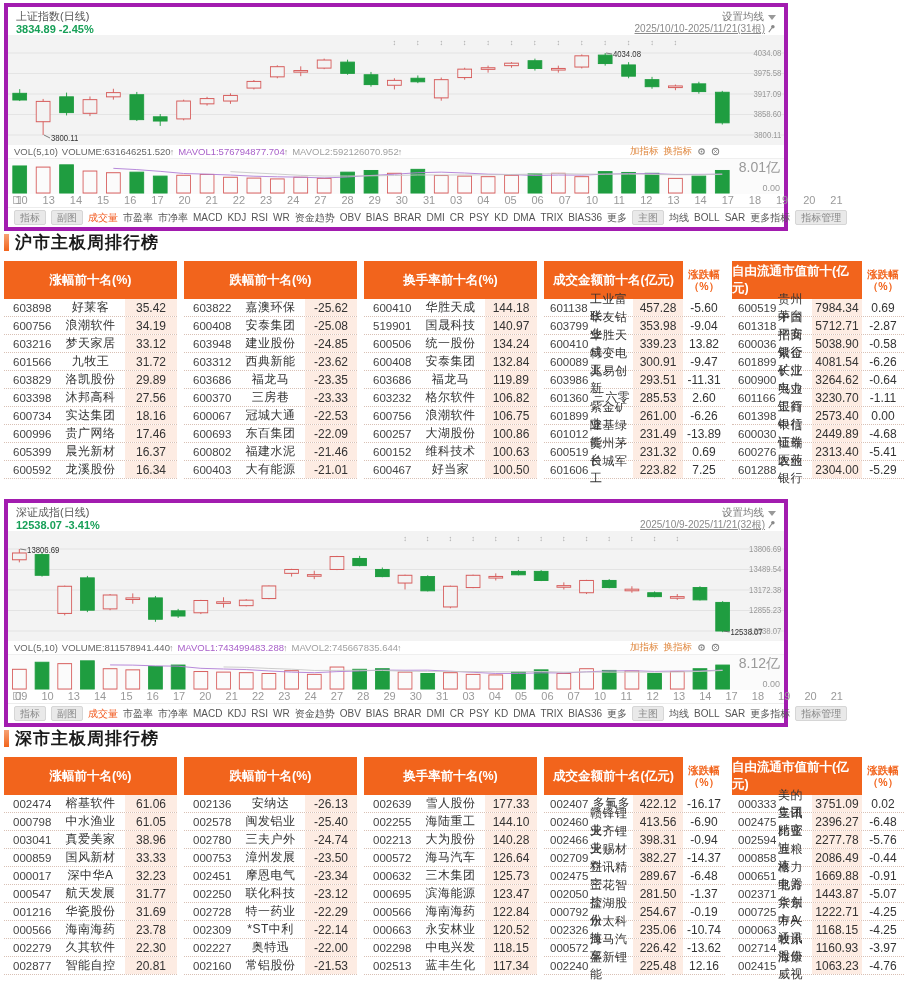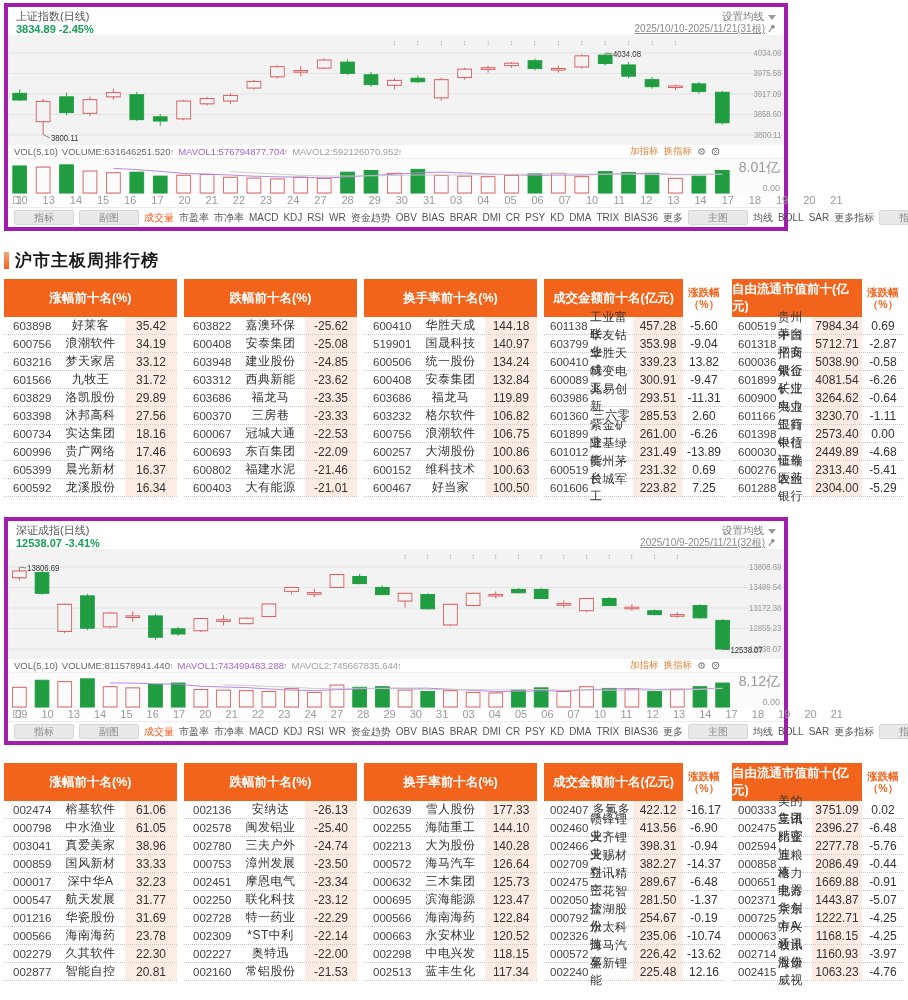--- a/index.html
+++ b/index.html
@@ -26,27 +26,27 @@
   .vs-arrow { color:#999; margin-left:-5px; font-size:9px; }
   .vs-right { position:absolute; right:64px; top:0; display:flex; align-items:center; gap:5px; color:#e0883f; }
   .vs-right svg { display:block; }
   .vol-area { position:relative; height:36px; border-top:1px solid #efefef; }
   .vol-axis-top { position:absolute; top:0px; right:4px; font-size:14px; color:#999; }
   .vol-axis-bottom { position:absolute; bottom:1px; right:4px; font-size:9px; color:#999; }
   .x-axis { position:relative; height:13px; font-size:11px; color:#999; }
   .x-axis span.xlab { position:absolute; top:0; transform:translateX(-50%); }
   .xbox { position:absolute; left:5px; top:2px; width:8px; height:8px; border:1px solid #bbb; background:#fafafa; cursor:pointer; }
   .toolbar { display:flex; align-items:center; gap:5px; height:20px; border-top:1px solid #ececec; padding:0 6px; font-size:10px; color:#555; white-space:nowrap; }
-  .chip { background:#e9e9e9; border:1px solid #d6d6d6; border-radius:2px; color:#888; padding:0 19px; height:15px; line-height:14px; cursor:pointer; }
+  .chip { background:#e9e9e9; border:1px solid #d6d6d6; border-radius:2px; color:#888; padding:0 5px; height:15px; line-height:14px; cursor:pointer; }
   .tb-item { cursor:pointer; }
   .tb-item.active { color:#f2581d; }
   .chip.manage { margin-left:auto; }
 
   
-  .section { margin-top:18px; }
+  .section { }
   .sec-title { display:flex; align-items:center; gap:6px; height:22px; }
   .sec-bar { width:5px; height:17px; background:linear-gradient(#f6a274,#f2641c); }
   .sec-title h2 { font-size:17px; color:#1a1a1a; font-weight:bold; letter-spacing:1px; }
   .tables { display:flex; gap:1px; margin-top:8px;justify-content:space-between; }
   .tbl { background:#fff; }
   .tbl .thead { display:flex; height:38px; }
   .th-main { background:#f2641c; color:#fff; font-size:12.5px; font-weight:bold; display:flex; align-items:center; justify-content:center; flex:1; }
   .th-chg { width:42px; color:#f2641c; font-size:10.5px; font-weight:bold; text-align:center; line-height:12px; display:flex; flex-direction:column; justify-content:center; }
   .t-row { display:flex; align-items:stretch; height:18px; border-bottom:1px dotted #d9c0b4; font-size:12px; color:#333; }
   .t-row span { display:flex; align-items:center; }
@@ -846,20 +846,24 @@
         <span class="chip">主图</span>
         <span class="tb-item">均线</span>
         <span class="tb-item">BOLL</span>
         <span class="tb-item">SAR</span>
         <span class="tb-item">更多指标</span>
         <span class="chip manage">指标管理</span>
       </div>
   </div>
 
   <div class="section">
+    <div class="sec-title">
+      <span class="sec-bar"></span>
+      <h2>深市主板周排行榜</h2>
+    </div>
     <div class="tables" id="tables-1">
         <div class="tbl" style="width: 173px;">
           <div class="thead">
             <div class="th-main">涨幅前十名(%)</div>
           </div>
           <div class="t-row">
             <span class="c-code">002474</span>
             <span class="c-name">榕基软件</span>
             <span class="c-val">61.06</span>
           </div>

